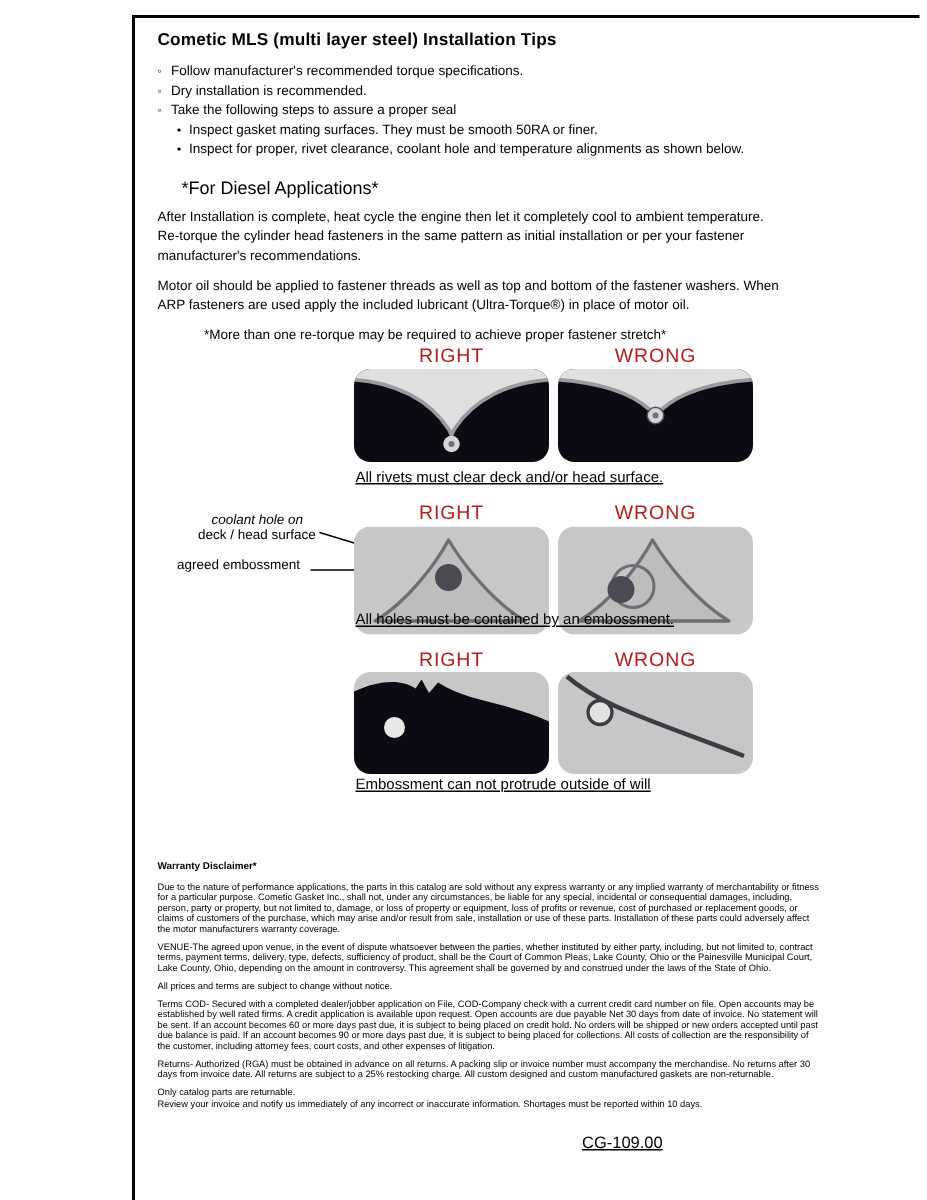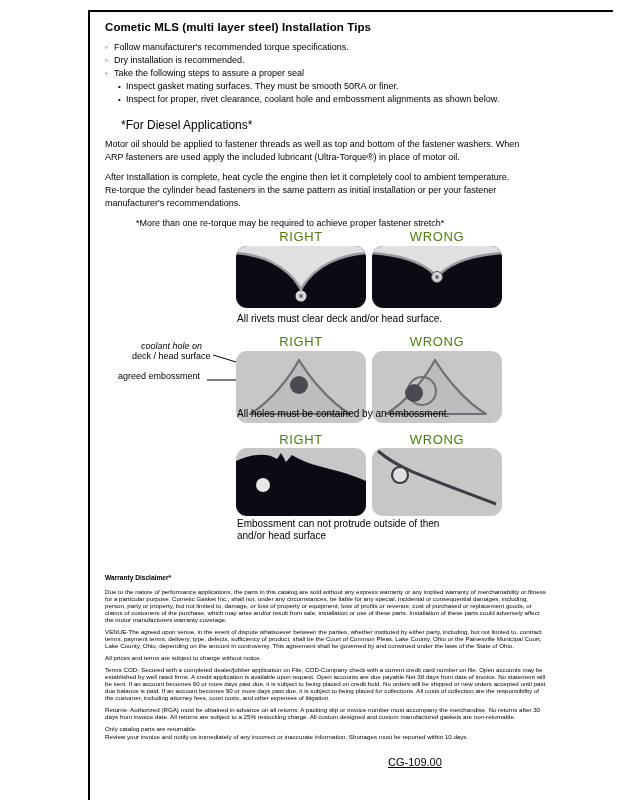--- a/index.html
+++ b/index.html
@@ -26,24 +26,24 @@
   .tip { font-size: 9px; line-height: 13px; display: flex; }
   .tip .m1 { width: 9px; flex: 0 0 9px; font-size: 8px; }
   .tip .m2 { width: 8px; flex: 0 0 8px; font-size: 8px; }
   .subtips { margin-left: 13px; }
   .diesel-heading { font-size: 12px; font-weight: normal; margin: 12px 0 6px 16px; }
   .para { font-size: 9px; line-height: 13px; margin: 0 0 7px 0; width: 420px; }
   .note { font-size: 9px; line-height: 13px; margin-top: 2px; margin-left: 31px; }
 
   .dlabel {
     position: absolute; width: 130px; text-align: center;
-    font-size: 13px; letter-spacing: 0.6px; color: #4d7c0f;
+    font-size: 13px; letter-spacing: 0.6px; color: #b91c1c;
   }
   .dimg { position: absolute; line-height: 0; }
-  .dcaption { position: absolute; font-size: 10px; line-height: 12px; }
+  .dcaption { position: absolute; font-size: 10px; line-height: 12px; text-decoration: underline; }
   .ann { position: absolute; font-size: 9px; line-height: 10px; white-space: nowrap; }
   .connector { position: absolute; line-height: 0; }
 
   .disclaimer { position: absolute; left: 105px; top: 574px; width: 442px; }
   .disc-heading { font-size: 6.6px; font-weight: bold; margin: 0 0 7px 0; }
   .disc-para { font-size: 6.2px; line-height: 7px; margin: 0 0 5px 0; }
   .disc-para.tight { margin-bottom: 1px; }
   .page-code { position: absolute; left: 388px; top: 756px; font-size: 11px; text-decoration: underline; }
 </style>
 </head>
@@ -67,29 +67,29 @@
       <span class="m1">◦</span>
       <span>Take the following steps to assure a proper seal</span>
     </div>
     <div class="subtips">
       <div class="tip">
         <span class="m2">•</span>
         <span>Inspect gasket mating surfaces.  They must be smooth 50RA or finer.</span>
       </div>
       <div class="tip">
         <span class="m2">•</span>
-        <span>Inspect for proper, rivet clearance, coolant hole and embossment alignments as shown below.</span>
+        <span>Inspect for proper, rivet clearance, coolant hole and temperature alignments as shown below.</span>
       </div>
     </div>
   </div>
 
   <div>
     <div class="diesel-heading">*For Diesel Applications*</div>
+    <p class="para">After Installation is complete, heat cycle the engine then let it completely cool to ambient temperature. Re-torque the cylinder head fasteners in the same pattern as initial installation or per your fastener manufacturer's recommendations.</p>
     <p class="para">Motor oil should be applied to fastener threads as well as top and bottom of the fastener washers. When ARP fasteners are used apply the included lubricant (Ultra-Torque®) in place of motor oil.</p>
-    <p class="para">After Installation is complete, heat cycle the engine then let it completely cool to ambient temperature. Re-torque the cylinder head fasteners in the same pattern as initial installation or per your fastener manufacturer's recommendations.</p>
     <div class="note">*More than one re-torque may be required to achieve proper fastener stretch*</div>
   </div>
 </div>
 
 <div class="dlabel" style="left:236px; top:229px;">RIGHT</div>
 <div class="dlabel" style="left:372px; top:229px;">WRONG</div>
 
 <div class="dimg" style="left:236px; top:246px;">
   <svg width="130" height="62" viewBox="0 0 130 62">
     <defs>
@@ -173,22 +173,21 @@
   </svg>
 </div>
 <div class="dimg" style="left:372px; top:448px;">
   <svg width="130" height="68" viewBox="0 0 130 68">
     <rect width="130" height="68" rx="11" fill="#c7c7c7"></rect>
     <path d="M6,3 C28,22 56,30 124,56" fill="none" stroke="#3c3c44" stroke-width="3"></path>
     <circle cx="28" cy="27" r="8" fill="#e2e2e2" stroke="#3c3c44" stroke-width="2.2"></circle>
   </svg>
 </div>
 <div class="dcaption" style="left:237px; top:518px;">
-  <div>Embossment can not protrude outside of then</div>
-  <div>and/or head surface</div>
+  <div>Embossment can not protrude outside of will</div>
 </div>
 
 <div class="disclaimer">
   <div class="disc-heading">Warranty Disclaimer*</div>
   <p class="disc-para">Due to the nature of performance applications, the parts in this catalog are sold without any express warranty or any implied warranty of merchantability or fitness for a particular purpose.  Cometic Gasket Inc., shall not, under any circumstances, be liable for any special, incidental or consequential damages, including, person, party or property, but not limited to, damage, or loss of property or equipment, loss of profits or revenue, cost of purchased or replacement goods, or claims of customers of the purchase, which may arise and/or result from sale, installation or use of these parts.  Installation of these parts could adversely affect the motor manufacturers warranty coverage.</p>
   <p class="disc-para">VENUE-The agreed upon venue, in the event of dispute whatsoever between the parties, whether instituted by either party, including, but not limited to, contract terms, payment terms, delivery, type, defects, sufficiency of product, shall be the Court of Common Pleas, Lake County, Ohio or the Painesville Municipal Court, Lake County, Ohio, depending on the amount in controversy.  This agreement shall be governed by and construed under the laws of the State of Ohio.</p>
   <p class="disc-para">All prices and terms are subject to change without notice.</p>
   <p class="disc-para">Terms COD- Secured with a completed dealer/jobber application on File, COD-Company check with a current credit card number on file.  Open accounts may be established by well rated firms.  A credit application is available upon request.  Open accounts are due payable Net 30 days from date of invoice.  No statement will be sent.  If an account becomes 60 or more days past due, it is subject to being placed on credit hold.  No orders will be shipped or new orders accepted until past due balance is paid.  If an account becomes 90 or more days past due, it is subject to being placed for collections.  All costs of collection are the responsibility of the customer, including attorney fees, court costs, and other expenses of litigation.</p>
   <p class="disc-para">Returns- Authorized (RGA) must be obtained in advance on all returns.  A packing slip or invoice number must accompany the merchandise.  No returns after 30 days from invoice date.  All returns are subject to a 25% restocking charge.  All custom designed and custom manufactured gaskets are non-returnable.</p>
   <p class="disc-para tight">Only catalog parts are returnable.</p>

